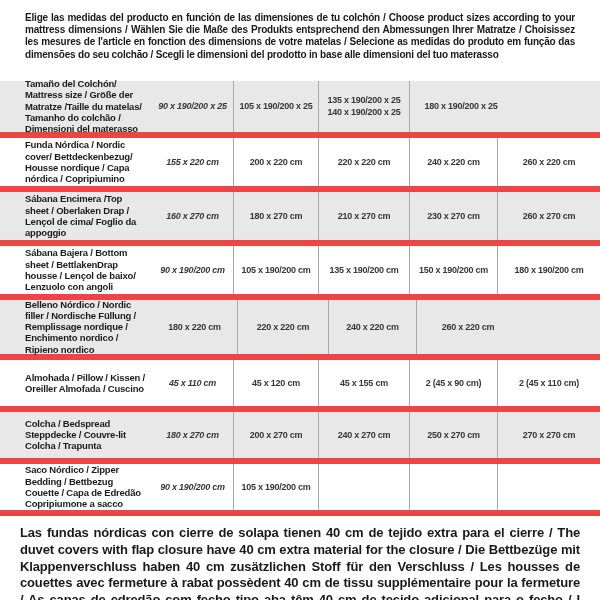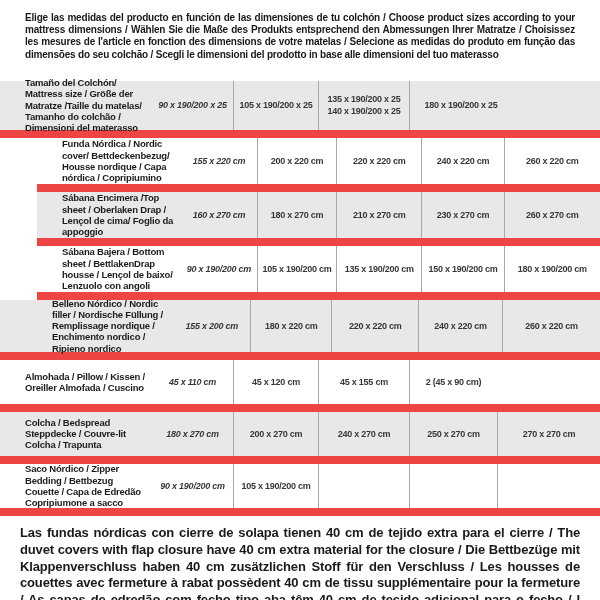--- a/index.html
+++ b/index.html
@@ -21,21 +21,21 @@
     letter-spacing:-0.2px;
     text-align:justify;
     color:#1a1a1a;
   }
 
   
   .size-table{margin-top:20px;}
   .trow{
     display:flex;
     align-items:center;
-    border-bottom:8px solid #ef4444;
+    border-bottom:6px solid #ef4444;
     box-sizing:border-box;
   }
   .trow.shaded{background:#e8e8e8;}
   .trow.plain{background:#ffffff;}
   .cell{
     box-sizing:border-box;
     align-self:stretch;
     display:flex;
     align-items:center;
     justify-content:center;
@@ -60,22 +60,22 @@
     white-space:normal;
   }
   .c2{width:81px;font-style:italic;}
   .c3{width:85px;}
   .c4{width:91px;}
   .c5{width:88px;}
   .c6{width:103px;}
   .val + .val{border-left:1px solid #a9a9a9;}
 
   .h57{height:57px;}
-  .h54{height:54px;margin-left:37px;}
-  .h60{height:60px;padding-left:27px;}
+  .h54{height:54px;}
+  .h60{height:60px;}
   .h52{height:52px;}
 
   
   .footnote{
     margin:9px 20px 0 20px;
     font-size:13px;
     font-weight:bold;
     line-height:1.3;
     letter-spacing:-0.15px;
     text-align:justify;
@@ -122,33 +122,33 @@
       <div class="cell label">Sábana Bajera / Bottom sheet / BettlakenDrap housse / Lençol de baixo/ Lenzuolo con angoli</div>
       <div class="cell val c2">90 x 190/200 cm</div>
       <div class="cell val c3">105 x 190/200 cm</div>
       <div class="cell val c4">135 x 190/200 cm</div>
       <div class="cell val c5">150 x 190/200 cm</div>
       <div class="cell val c6">180 x 190/200 cm</div>
     </div>
 
     <div class="trow shaded h60">
       <div class="cell label">Belleno Nórdico / Nordic filler / Nordische Füllung / Remplissage nordique / Enchimento nordico / Ripieno nordico</div>
-      <div class="cell val c2">155 x 200 cm</div>
       <div class="cell val c3">180 x 220 cm</div>
       <div class="cell val c4">220 x 220 cm</div>
       <div class="cell val c5">240 x 220 cm</div>
       <div class="cell val c6">260 x 220 cm</div>
     </div>
 
     <div class="trow plain h52">
       <div class="cell label">Almohada / Pillow / Kissen / Oreiller Almofada / Cuscino</div>
       <div class="cell val c2">45 x 110 cm</div>
       <div class="cell val c3">45 x 120 cm</div>
       <div class="cell val c4">45 x 155 cm</div>
       <div class="cell val c5">2 (45 x 90 cm)</div>
+      <div class="cell val c6">2 (45 x 110 cm)</div>
     </div>
 
     <div class="trow shaded h52">
       <div class="cell label">Colcha / Bedspread Steppdecke / Couvre-lit Colcha / Trapunta</div>
       <div class="cell val c2">180 x 270 cm</div>
       <div class="cell val c3">200 x 270 cm</div>
       <div class="cell val c4">240 x 270 cm</div>
       <div class="cell val c5">250 x 270 cm</div>
       <div class="cell val c6">270 x 270 cm</div>
     </div>

